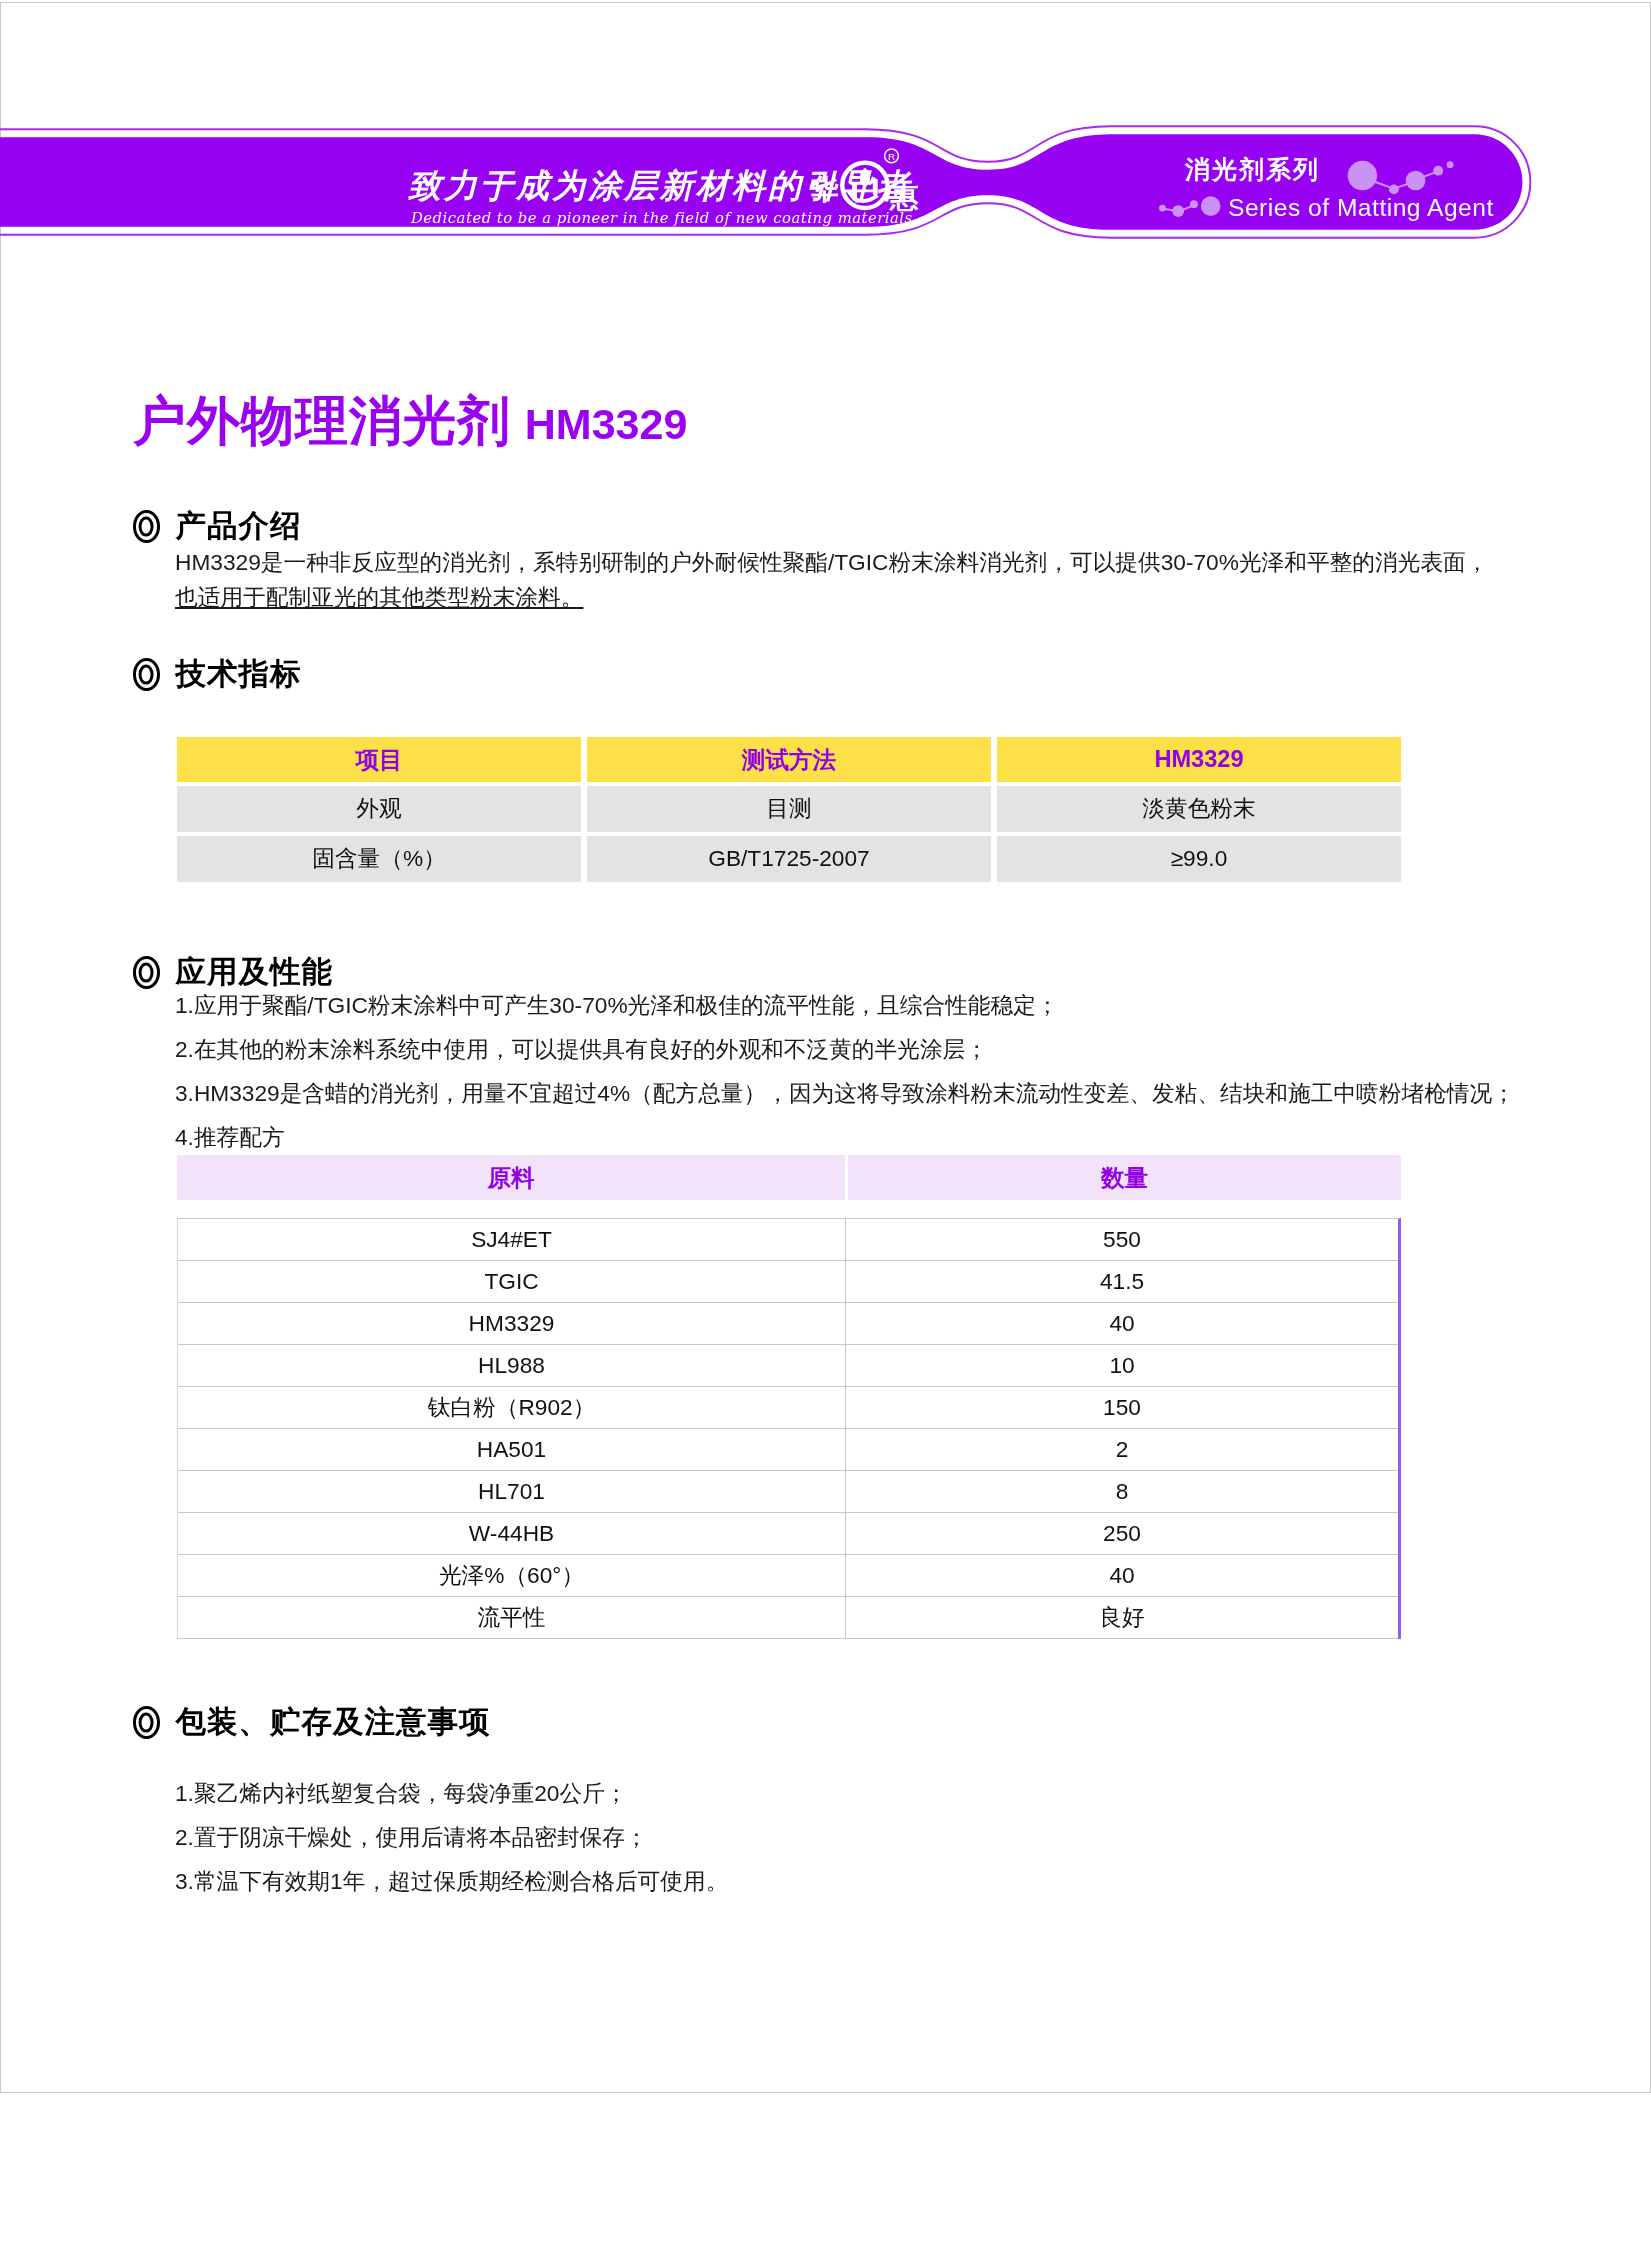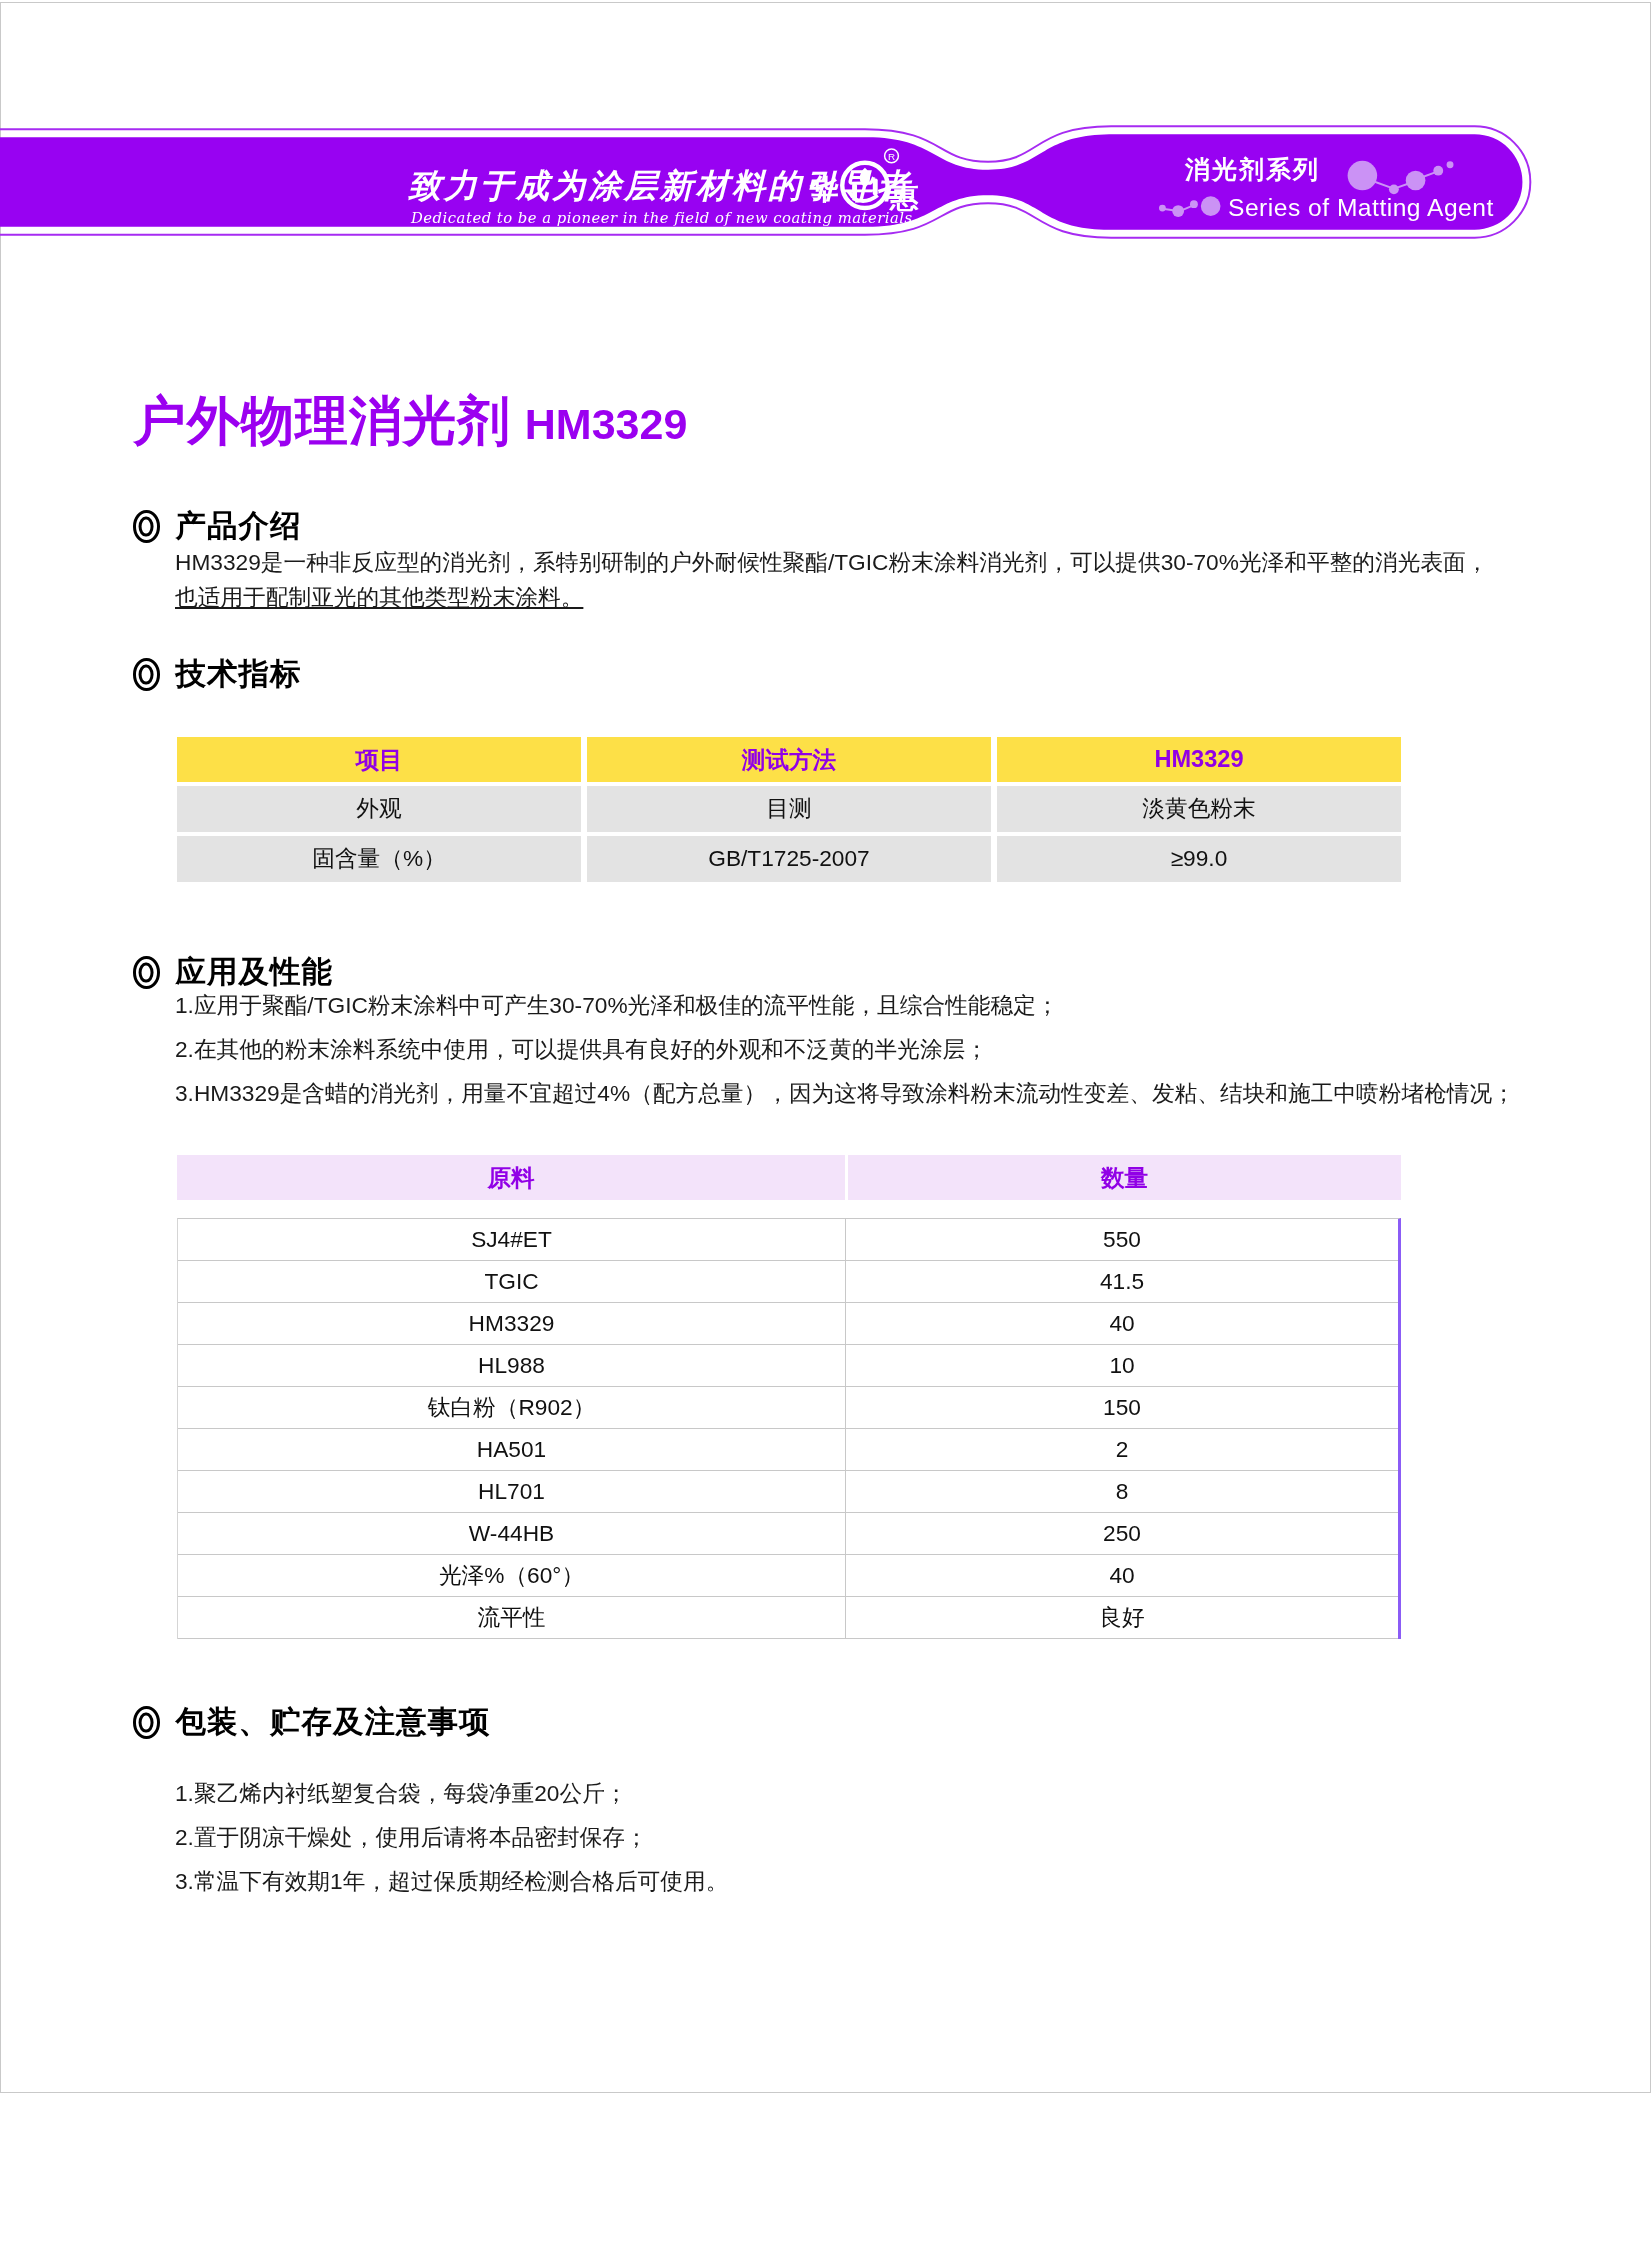--- a/index.html
+++ b/index.html
@@ -136,20 +136,21 @@
   </div>
 
   <div class="sec-head" style="top:952px;">
     <span class="sec-icon"></span>
     <span class="sec-title">应用及性能</span>
   </div>
   <div class="body-text" style="top:983px;" id="app-list">
       <div>1.应用于聚酯/TGIC粉末涂料中可产生30-70%光泽和极佳的流平性能，且综合性能稳定；</div>
       <div>2.在其他的粉末涂料系统中使用，可以提供具有良好的外观和不泛黄的半光涂层；</div>
       <div>3.HM3329是含蜡的消光剂，用量不宜超过4%（配方总量），因为这将导致涂料粉末流动性变差、发粘、结块和施工中喷粉堵枪情况；</div>
+      <div>4.推荐配方</div>
     </div>
 
   <div class="t2">
     <div class="hrow" id="recipe-head">
         <div class="cell c1">原料</div>
         <div class="cell c2">数量</div>
       </div>
     <div class="body" id="recipe-body">
         <div class="brow">
           <div class="cell c1">SJ4#ET</div>

